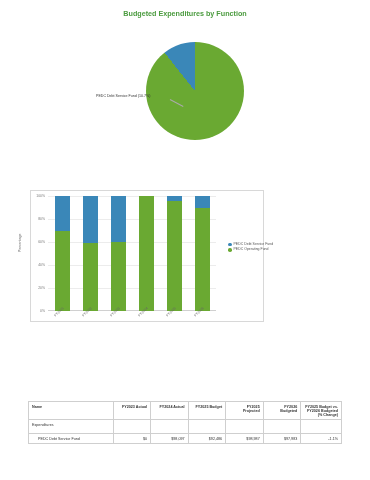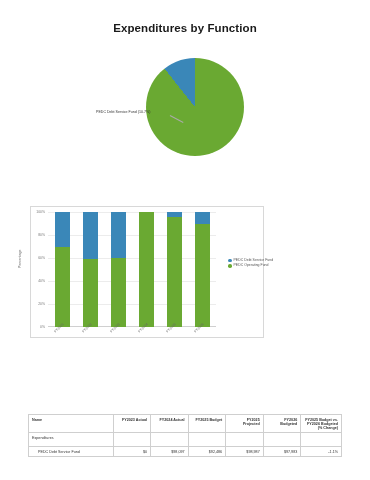--- a/index.html
+++ b/index.html
@@ -122,21 +122,21 @@
   td.num{text-align:right;}
   td.name{text-align:left;}
   td.indent{padding-left:9px;}
   tr.group td{height:8px;}
 </style>
 </head>
 <body>
 
 <div class="page">
 
-  <div class="main-title">Expenditures by Function</div>
+  <div class="sub-title">Budgeted Expenditures by Function</div>
 
   <div class="pie-wrap">
     <div class="pie" style="background: conic-gradient(rgb(106, 169, 50) 0deg, rgb(106, 169, 50) 321.48deg, rgb(58, 135, 184) 321.48deg, rgb(58, 135, 184) 360deg);"></div>
     <div class="leader debt-l"></div>
     <div class="leader oper-l"></div>
     <div class="pie-label debt">PEDC Debt Service Fund (10.7%)</div>
     <div class="pie-label oper">PEDC Operating Fund (89.3%)</div>
   </div>
 
 

